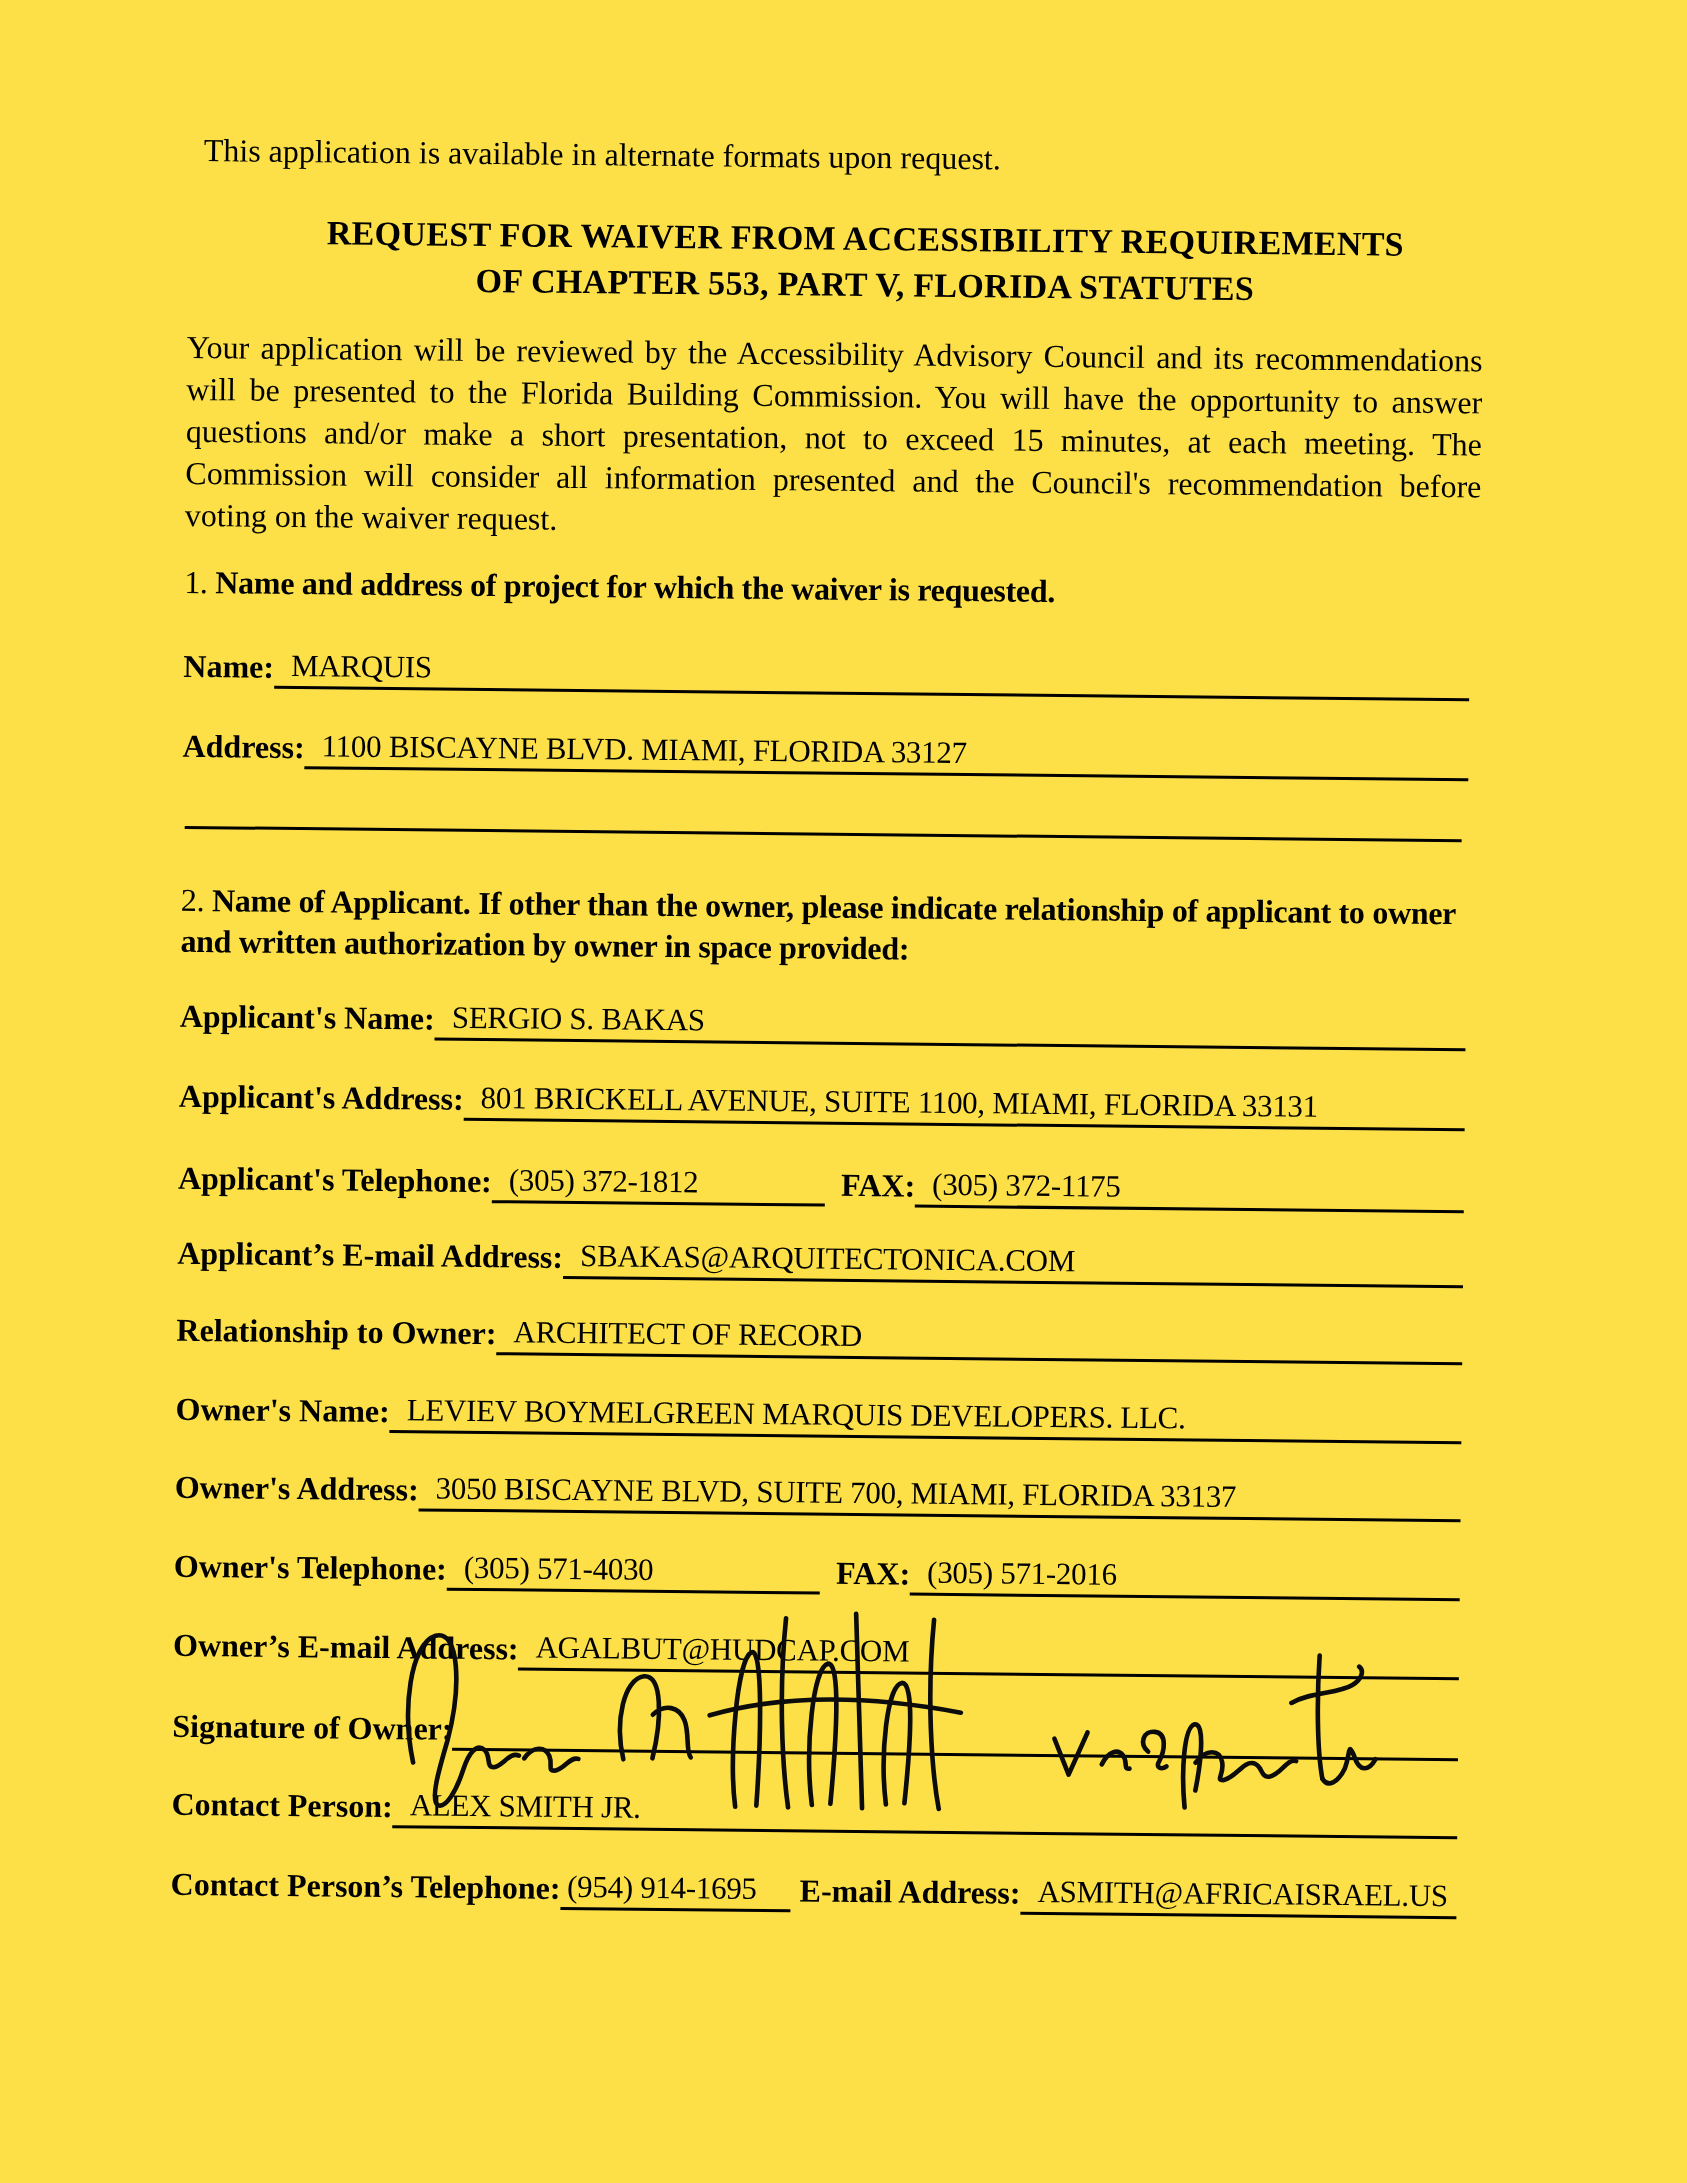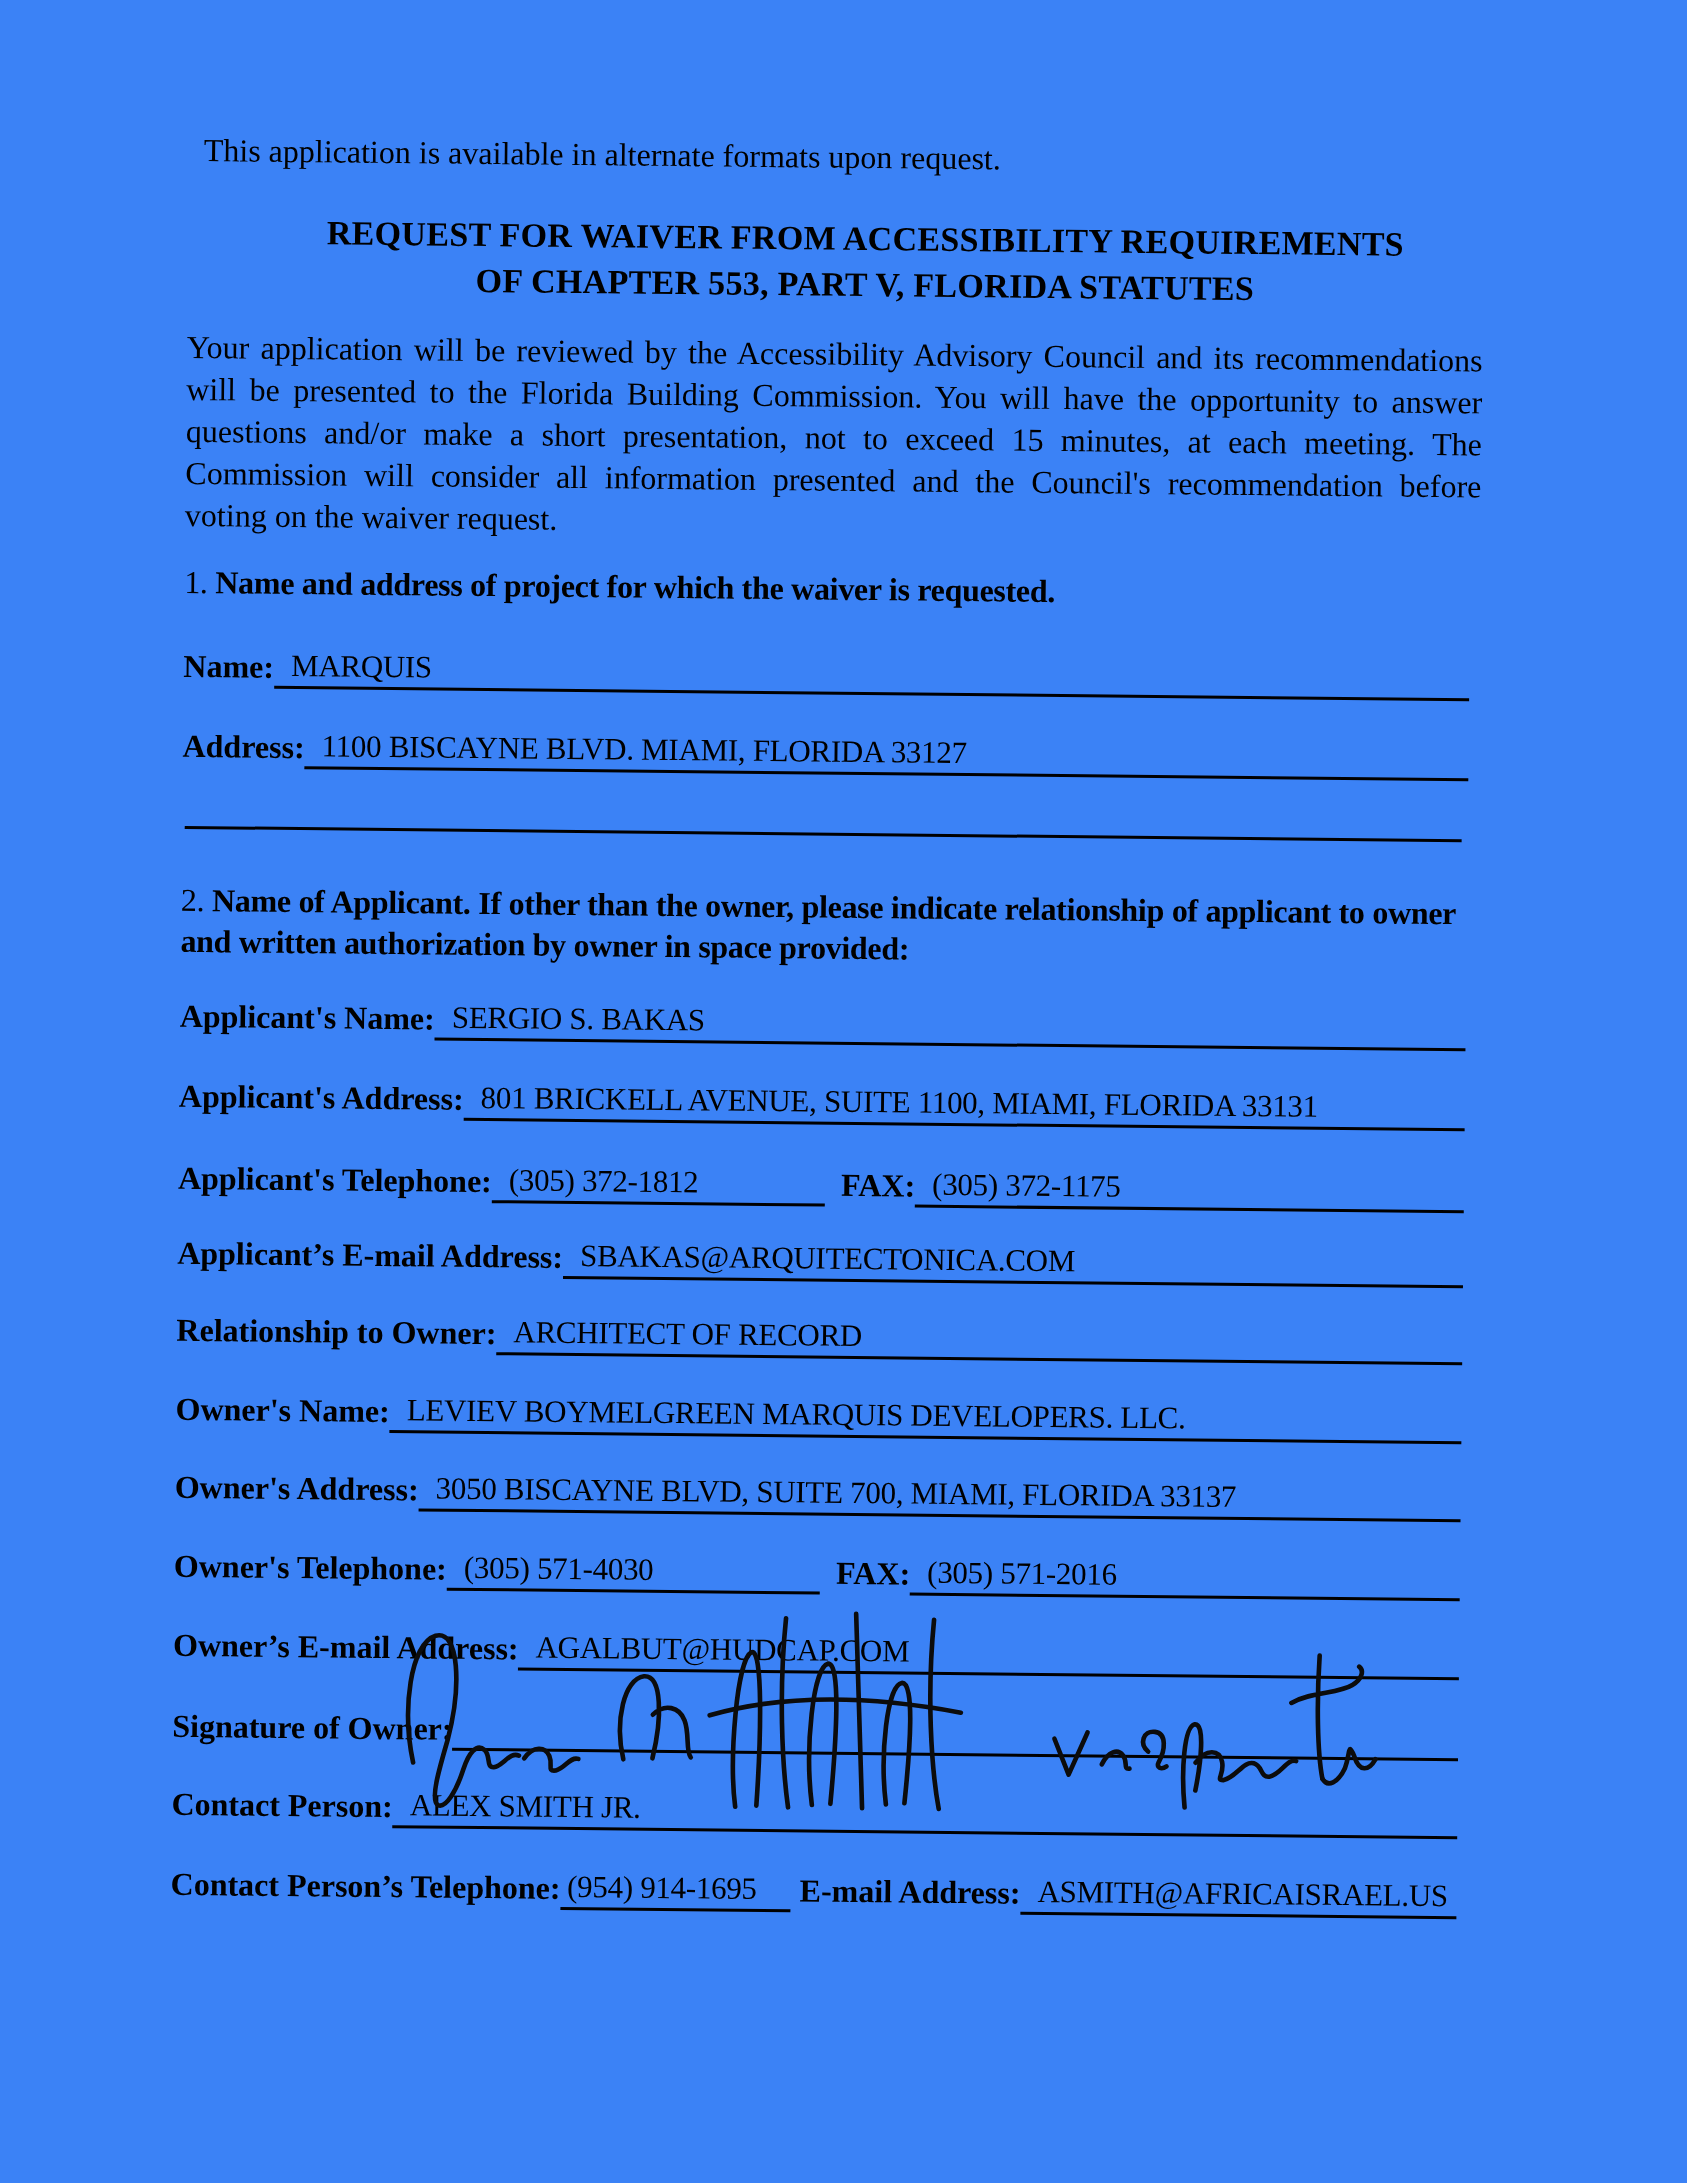--- a/index.html
+++ b/index.html
@@ -1,19 +1,19 @@
 <!DOCTYPE html>
 <html style="font-size:10.6px"><head>
 <meta charset="utf-8">
 <style>
   html,body{margin:0;padding:0;background:#e8e8e8;}
   .page{
     position:relative;
     width:1687px;height:2183px;
-    background:#3b82f6;
+    background:#fde047;
     overflow:hidden;
     color:#000;
     font-family:"Liberation Serif","DejaVu Serif",serif;
   }
   .sheet{
     position:absolute;inset:0;
     transform:rotate(0.6deg);
     transform-origin:198px 132px;
   }
   .note{

